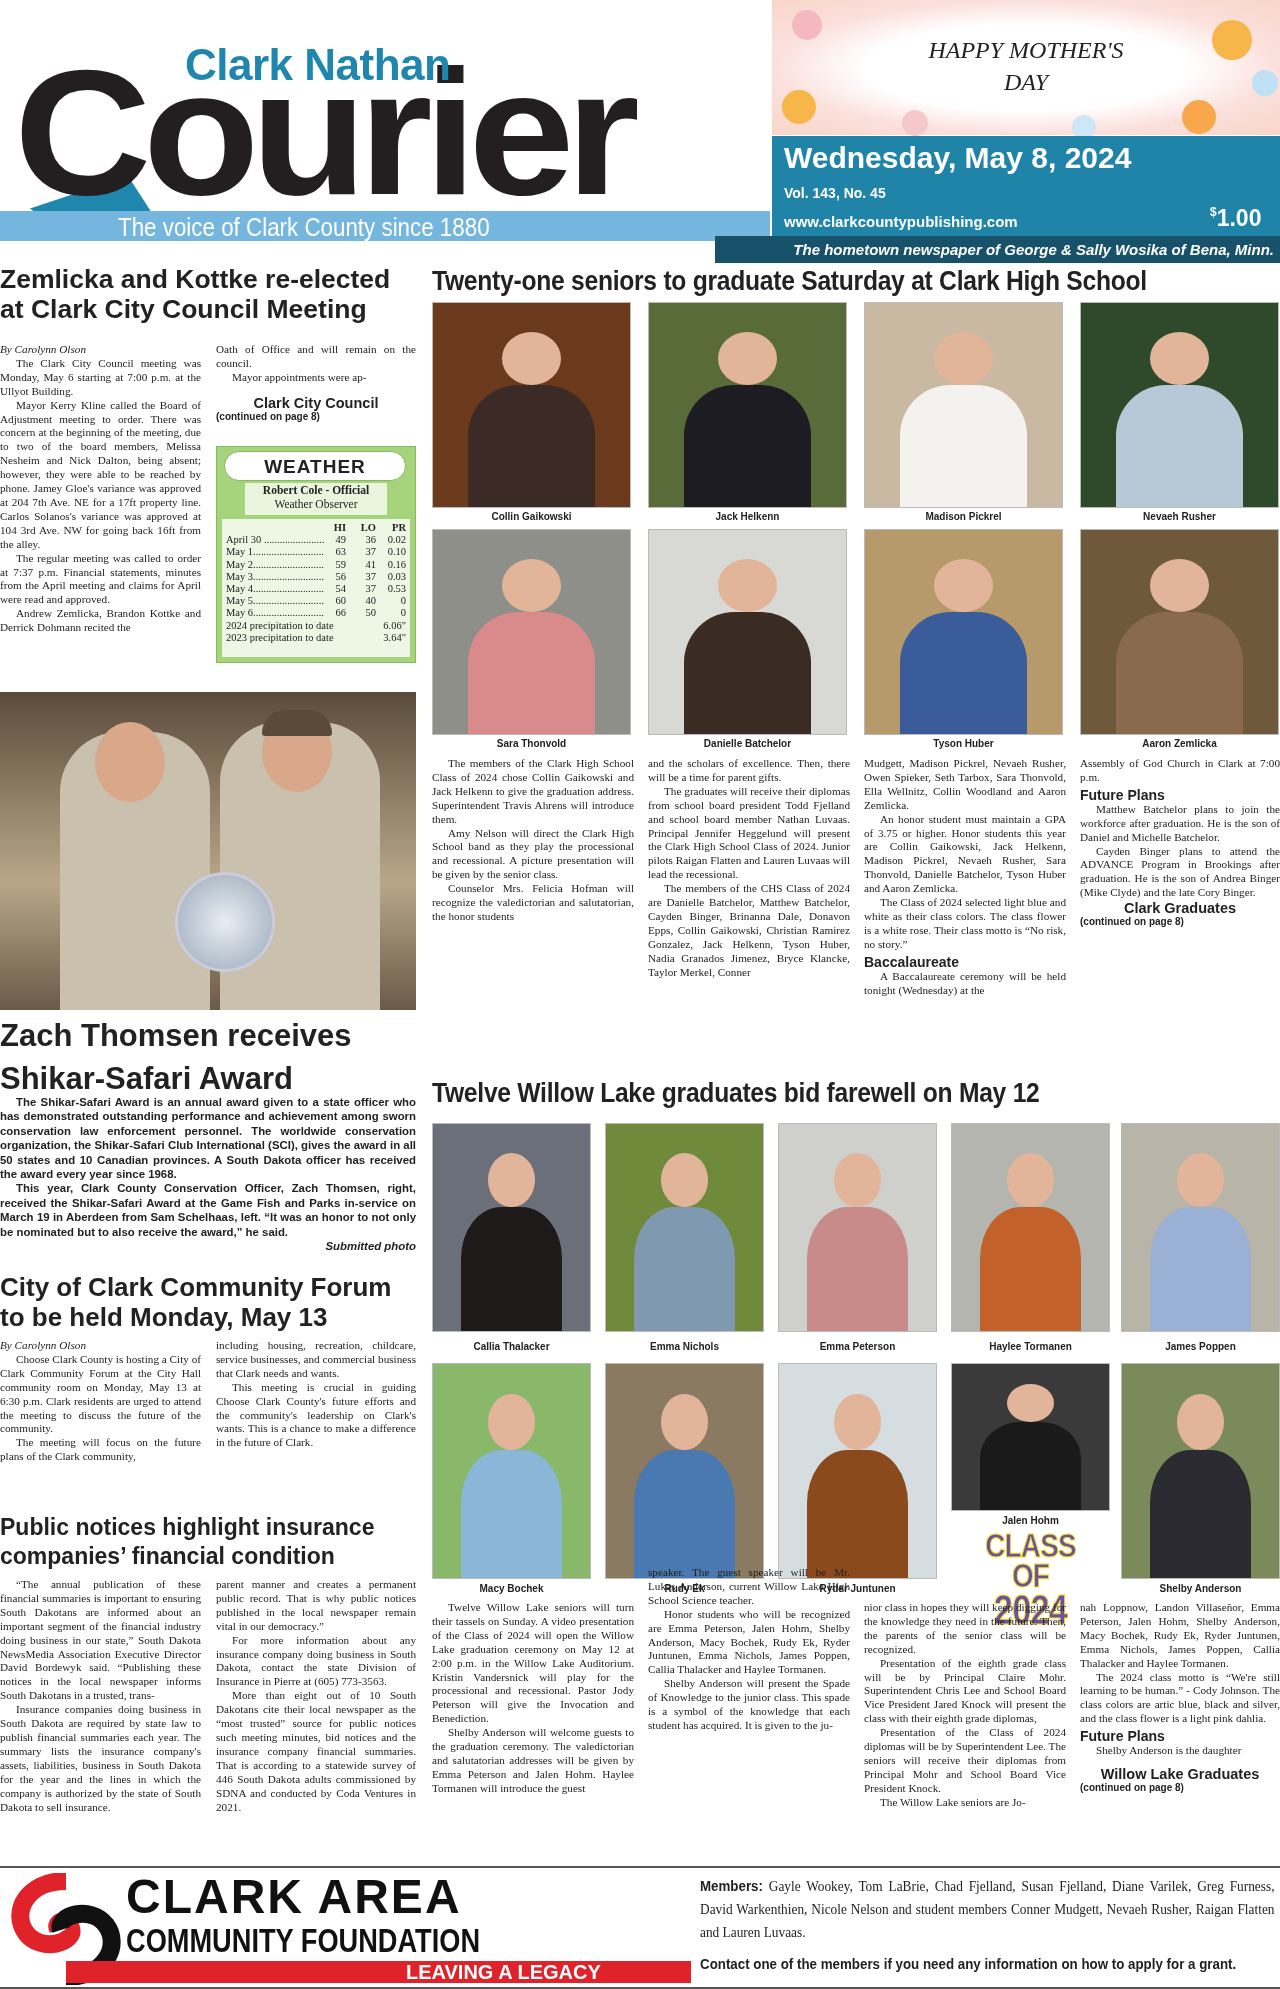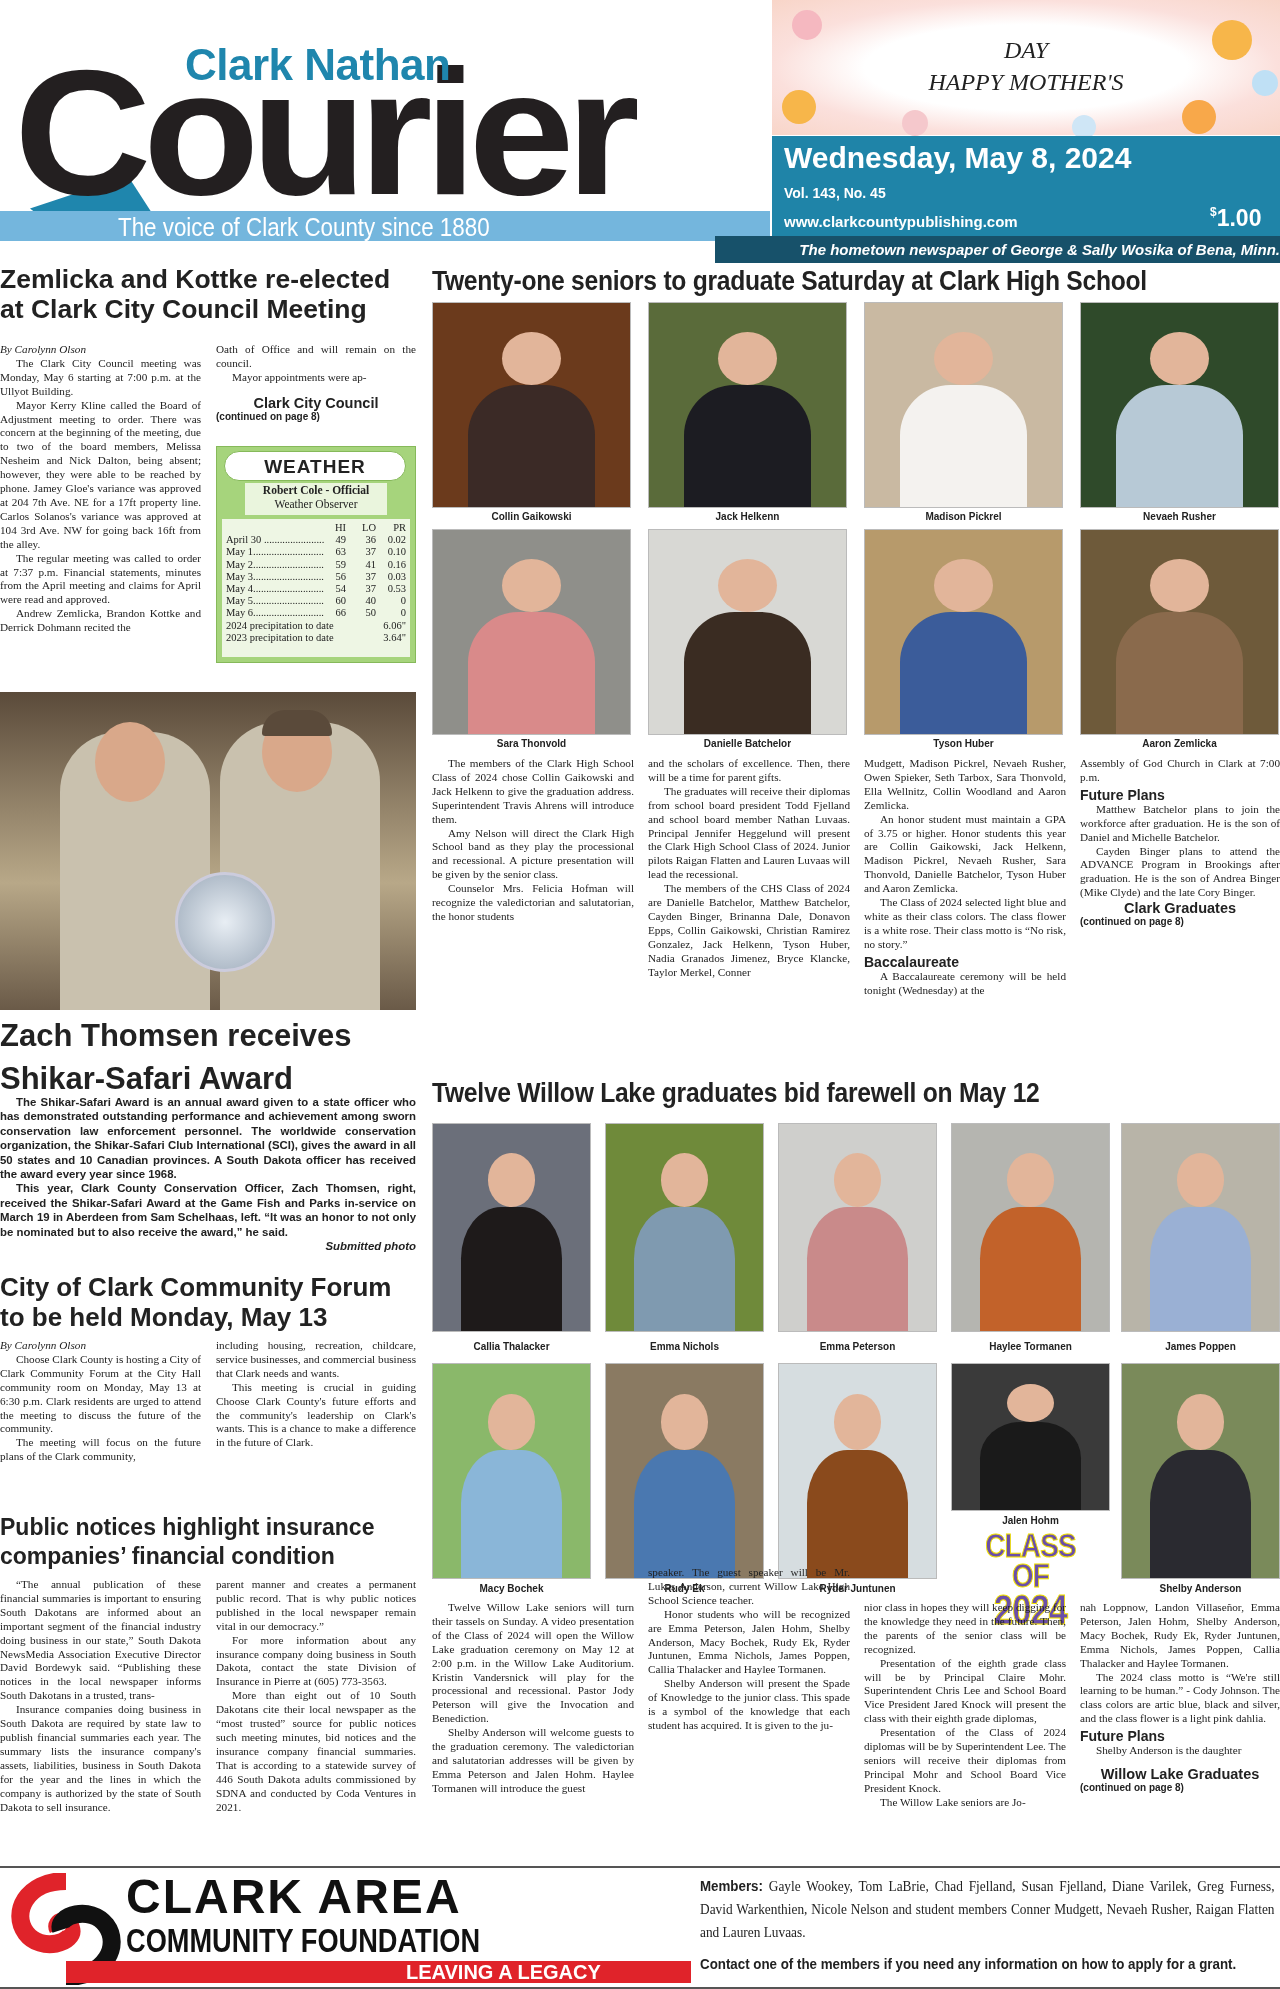--- a/index.html
+++ b/index.html
@@ -14,21 +14,21 @@
 .mast-wedge{left:30px;top:176px;width:140px;height:65px;background:#1f86ad;clip-path:polygon(0 50%,70% 0,100% 100%,30% 100%)}
 .banner{left:772px;top:0;width:508px;height:135px;background:radial-gradient(ellipse at center,#fff 45%,#fbe0dc 70%,#f8d5c8 100%)}
 .banner .fl{position:absolute;border-radius:50%}
 .banner-text{left:0;top:34px;width:508px;text-align:center;font:italic 24px/1.35 "Liberation Serif",serif;color:#222}
 .date-band{left:772px;top:136px;width:508px;height:100px;background:#1f84a8}
 .date-main{left:784px;top:141px;font:bold 30px "Liberation Sans",sans-serif;color:#fff}
 .vol{left:784px;top:185px;font:bold 14px "Liberation Sans",sans-serif;color:#fff}
 .url{left:784px;top:213px;font:bold 15px "Liberation Sans",sans-serif;color:#fff}
 .price{left:1210px;top:205px;font:bold 23px "Liberation Sans",sans-serif;color:#fff}
 .price sup{font-size:12px;vertical-align:top}
-.hometown{left:715px;top:236px;width:565px;height:27px;background:#17516a;color:#fff;font:italic bold 15px/27px "Liberation Sans",sans-serif;text-align:right;}
+.hometown{left:715px;top:236px;width:565px;height:27px;background:#17516a;color:#fff;font:italic bold 15px/27px "Liberation Sans",sans-serif;text-align:right;padding-right:6px}
 
 .hl{font-family:"Liberation Sans",sans-serif;font-weight:bold;color:#222;line-height:1.12}
 .body{font:11.2px/13.9px "Liberation Serif",serif;text-align:justify;color:#222}
 .body p{text-indent:16px}
 .byline{font-style:italic}
 .cont-h{text-align:center;font:bold 14.5px "Liberation Sans",sans-serif}
 .cont-s{text-align:left;font:bold 10px "Liberation Sans",sans-serif}
 .sub-h{font:bold 14px "Liberation Sans",sans-serif;margin-top:2px}
 
 .wx{left:216px;top:446px;width:200px;height:217px;background:#a6d47c;border:1px solid #86b95a}
@@ -59,22 +59,22 @@
 
 <div class="abs banner">
   <span class="fl" style="left:10px;top:90px;width:34px;height:34px;background:#f7b64a"></span>
   <span class="fl" style="left:440px;top:20px;width:40px;height:40px;background:#f7b64a"></span>
   <span class="fl" style="left:410px;top:100px;width:34px;height:34px;background:#f8a84a"></span>
   <span class="fl" style="left:20px;top:10px;width:30px;height:30px;background:#f5b8c0"></span>
   <span class="fl" style="left:480px;top:70px;width:26px;height:26px;background:#bfe0f5"></span>
   <span class="fl" style="left:130px;top:110px;width:26px;height:26px;background:#f5c8cc"></span>
   <span class="fl" style="left:300px;top:115px;width:24px;height:24px;background:#cfe6f6"></span>
   <div class="abs banner-text">
+    <div>HAPPY MOTHER'S</div>
     <div>DAY</div>
-    <div>HAPPY MOTHER'S</div>
   </div>
 </div>
 <div class="abs date-band"></div>
 <div class="abs date-main">Wednesday, May 8, 2024</div>
 <div class="abs vol">Vol. 143, No. 45</div>
 <div class="abs url">www.clarkcountypublishing.com</div>
 <div class="abs price"><sup>$</sup><span>1.00</span></div>
 <div class="abs hometown">The hometown newspaper of George &amp; Sally Wosika of Bena, Minn.</div>
 
 <div class="abs hl" style="left:0;top:265px;width:420px;font-size:26.5px">Zemlicka and Kottke re-elected at Clark City Council Meeting</div>
@@ -93,21 +93,21 @@
   <div class="cont-s">(continued on page 8)</div>
 </div>
 
 <div class="abs wx">
   <div class="wx-title">WEATHER</div>
   <div class="wx-obs">
       <div style="font-weight:bold">Robert Cole - Official</div>
       <div>Weather Observer</div>
     </div>
   <div class="wx-table">
-    <div class="wx-row" style="font-weight:normal">
+    <div class="wx-row" style="font-weight:bold">
         <span class="d"></span>
         <span class="n">HI</span>
         <span class="n" style="width:30px">LO</span>
         <span class="p">PR</span>
       </div>
     <div class="wx-row">
         <span class="d">April 30 ..............................</span>
         <span class="n">49</span>
         <span class="n" style="width:30px">36</span>
         <span class="p">0.02</span>

